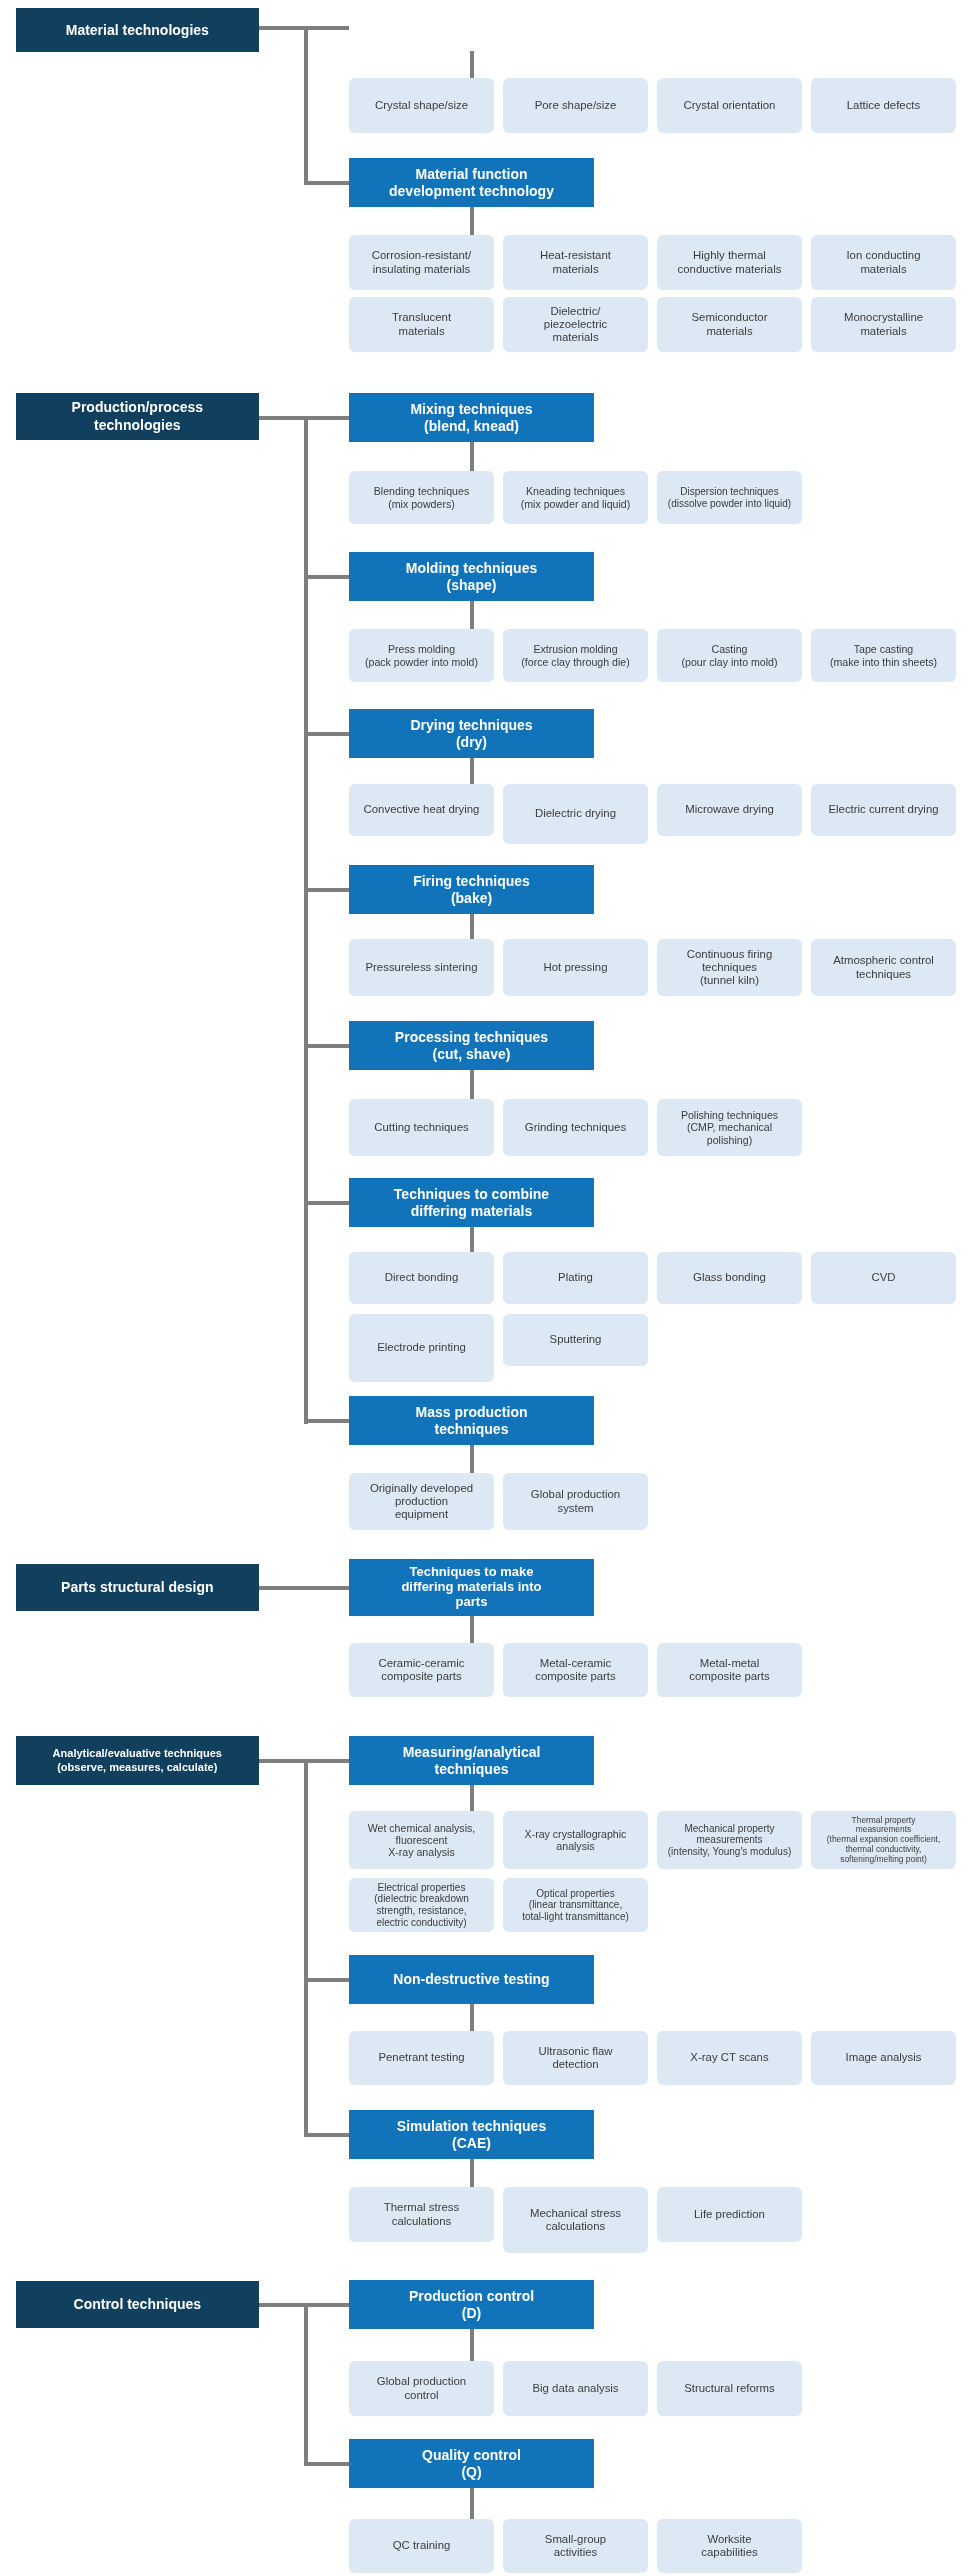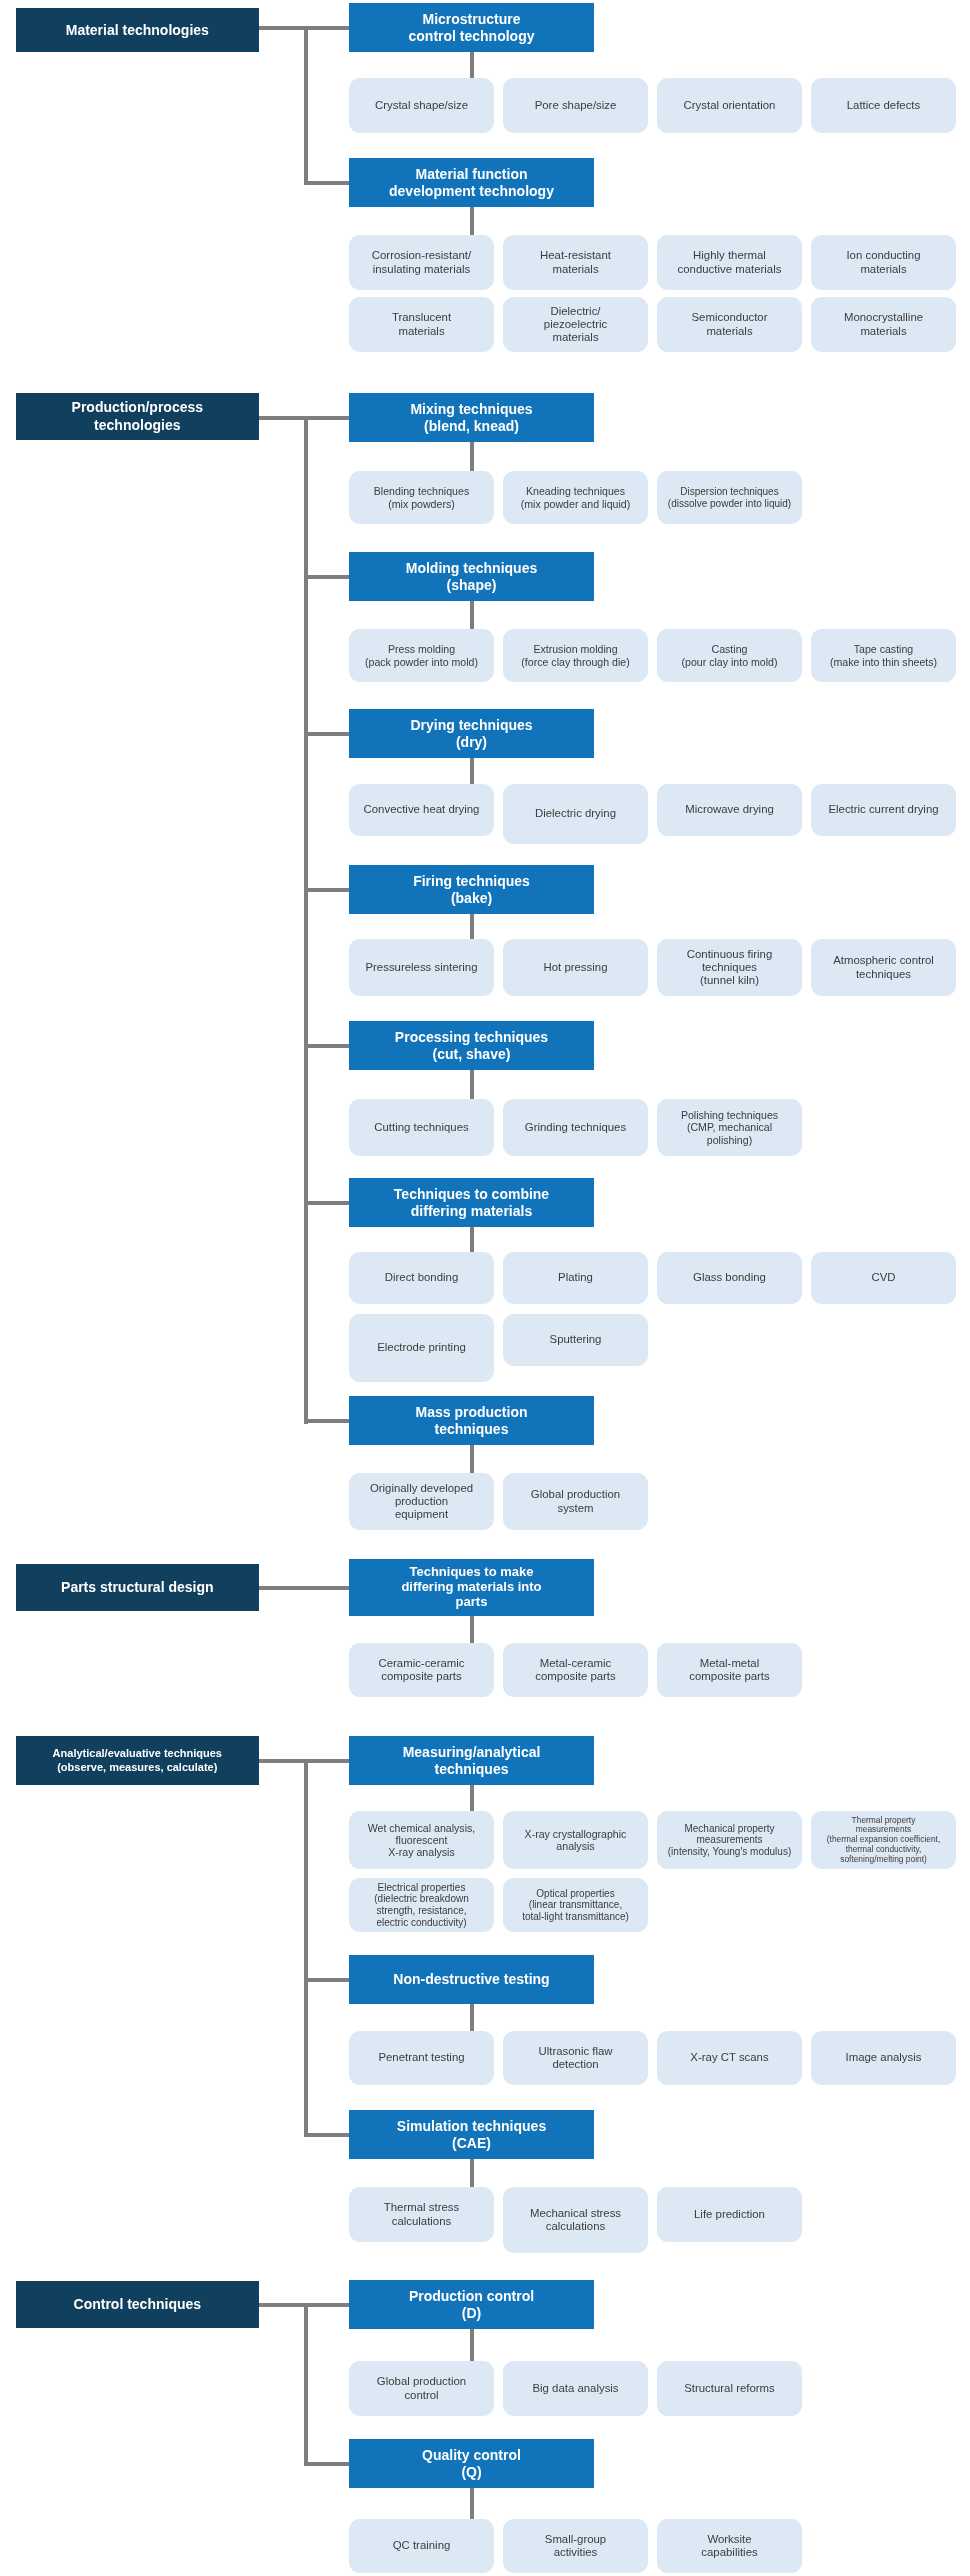--- a/index.html
+++ b/index.html
@@ -8,21 +8,21 @@
   .cat{position:absolute;left:9.8px;width:243px;background:#113f5e;color:#ffffff;
        display:flex;align-items:center;justify-content:center;text-align:center;
        font-weight:700;font-size:14px;line-height:1.22;white-space:pre-line;}
   .cat.small{font-size:11px;}
   .hdr{position:absolute;left:343px;width:245px;height:49px;background:#1173ba;color:#ffffff;
        display:flex;align-items:center;justify-content:center;text-align:center;
        font-weight:700;font-size:14px;line-height:1.18;white-space:pre-line;}
   .hdr.h3{height:57px;font-size:13px;line-height:1.15;}
   .item{position:absolute;width:145px;background:#dce8f4;color:#3c3c3c;
         display:flex;align-items:center;justify-content:center;text-align:center;
-        font-size:11.4px;line-height:1.16;white-space:pre-line;border-radius:11px;padding:1.6px 2.4px;
+        font-size:11.4px;line-height:1.16;white-space:pre-line;border-radius:6px;padding:1.6px 2.4px;
         box-sizing:border-box;}
   .f13{font-size:10.6px;}
   .f12{font-size:10px;}
   .f10{font-size:8.4px;}
   .c1{left:343px}.c2{left:497px}.c3{left:651px}.c4{left:805px}
   .ln{position:absolute;background:#7e7e7e;}
 </style>
 </head>
 <body>
 
@@ -68,22 +68,20 @@
   <div class="ln" style="left:464px;top:2486px;width:4.1px;height:36px"></div>
 
   <div class="cat" style="top:8.2px;height:44px">Material technologies</div>
   <div class="cat" style="top:393px;height:47px">Production/process
 technologies</div>
   <div class="cat" style="top:1564px;height:47px">Parts structural design</div>
   <div class="cat small" style="top:1736px;height:49px">Analytical/evaluative techniques
 (observe, measures, calculate)</div>
   <div class="cat" style="top:2281px;height:47px">Control techniques</div>
 
-  <div class="hdr" style="top:3.3px">Microstructure
-control technology</div>
   <div class="item c1" style="top:78px;height:55px">Crystal shape/size</div>
   <div class="item c2" style="top:78px;height:55px">Pore shape/size</div>
   <div class="item c3" style="top:78px;height:55px">Crystal orientation</div>
   <div class="item c4" style="top:78px;height:55px">Lattice defects</div>
 
   <div class="hdr" style="top:158px">Material function
 development technology</div>
   <div class="item c1" style="top:235px;height:55px">Corrosion-resistant/
 insulating materials</div>
   <div class="item c2" style="top:235px;height:55px">Heat-resistant

